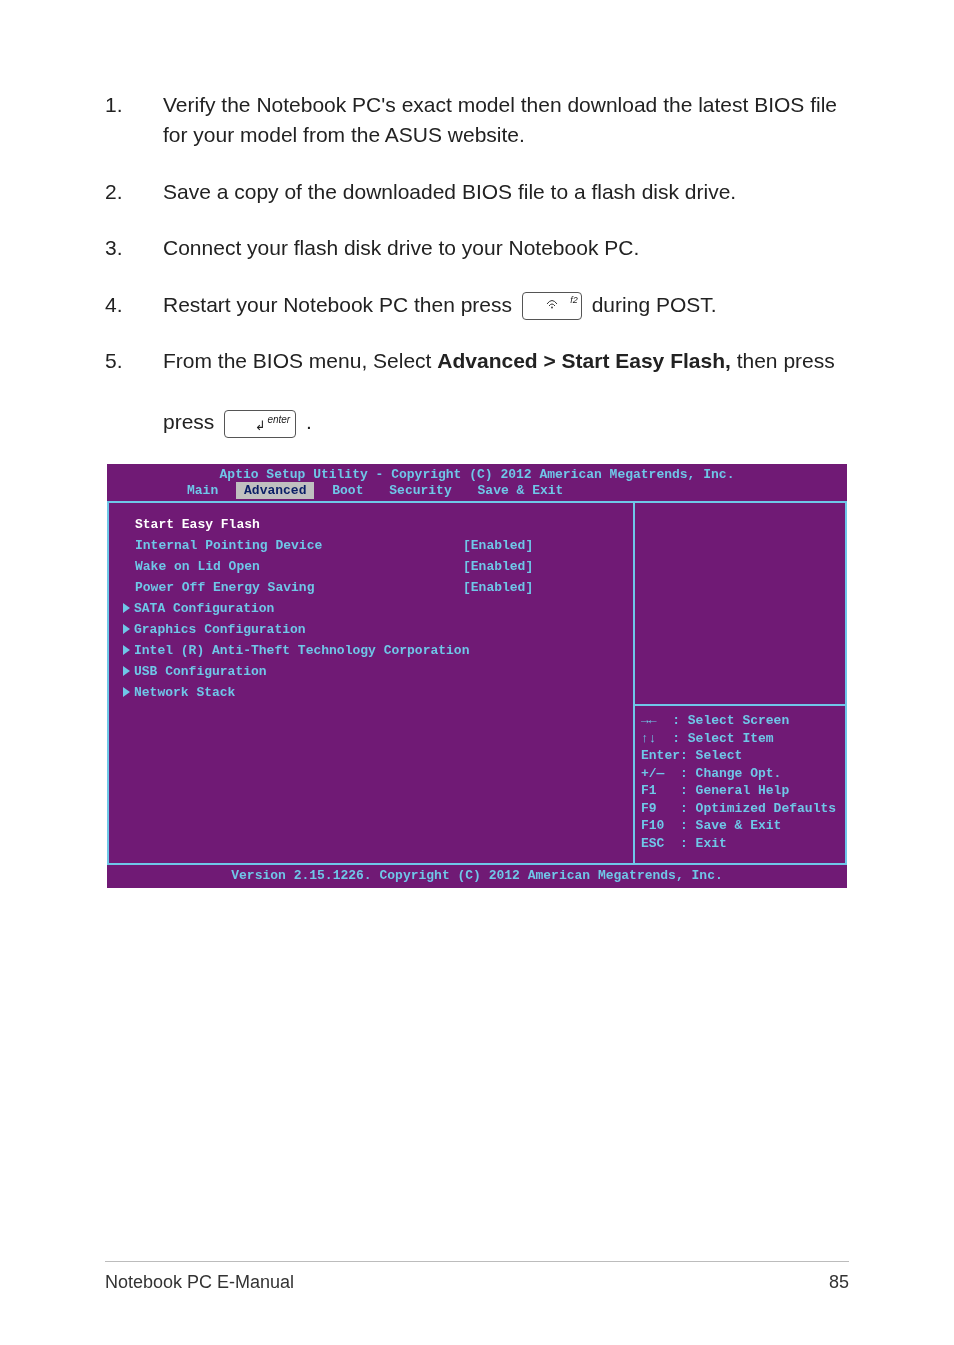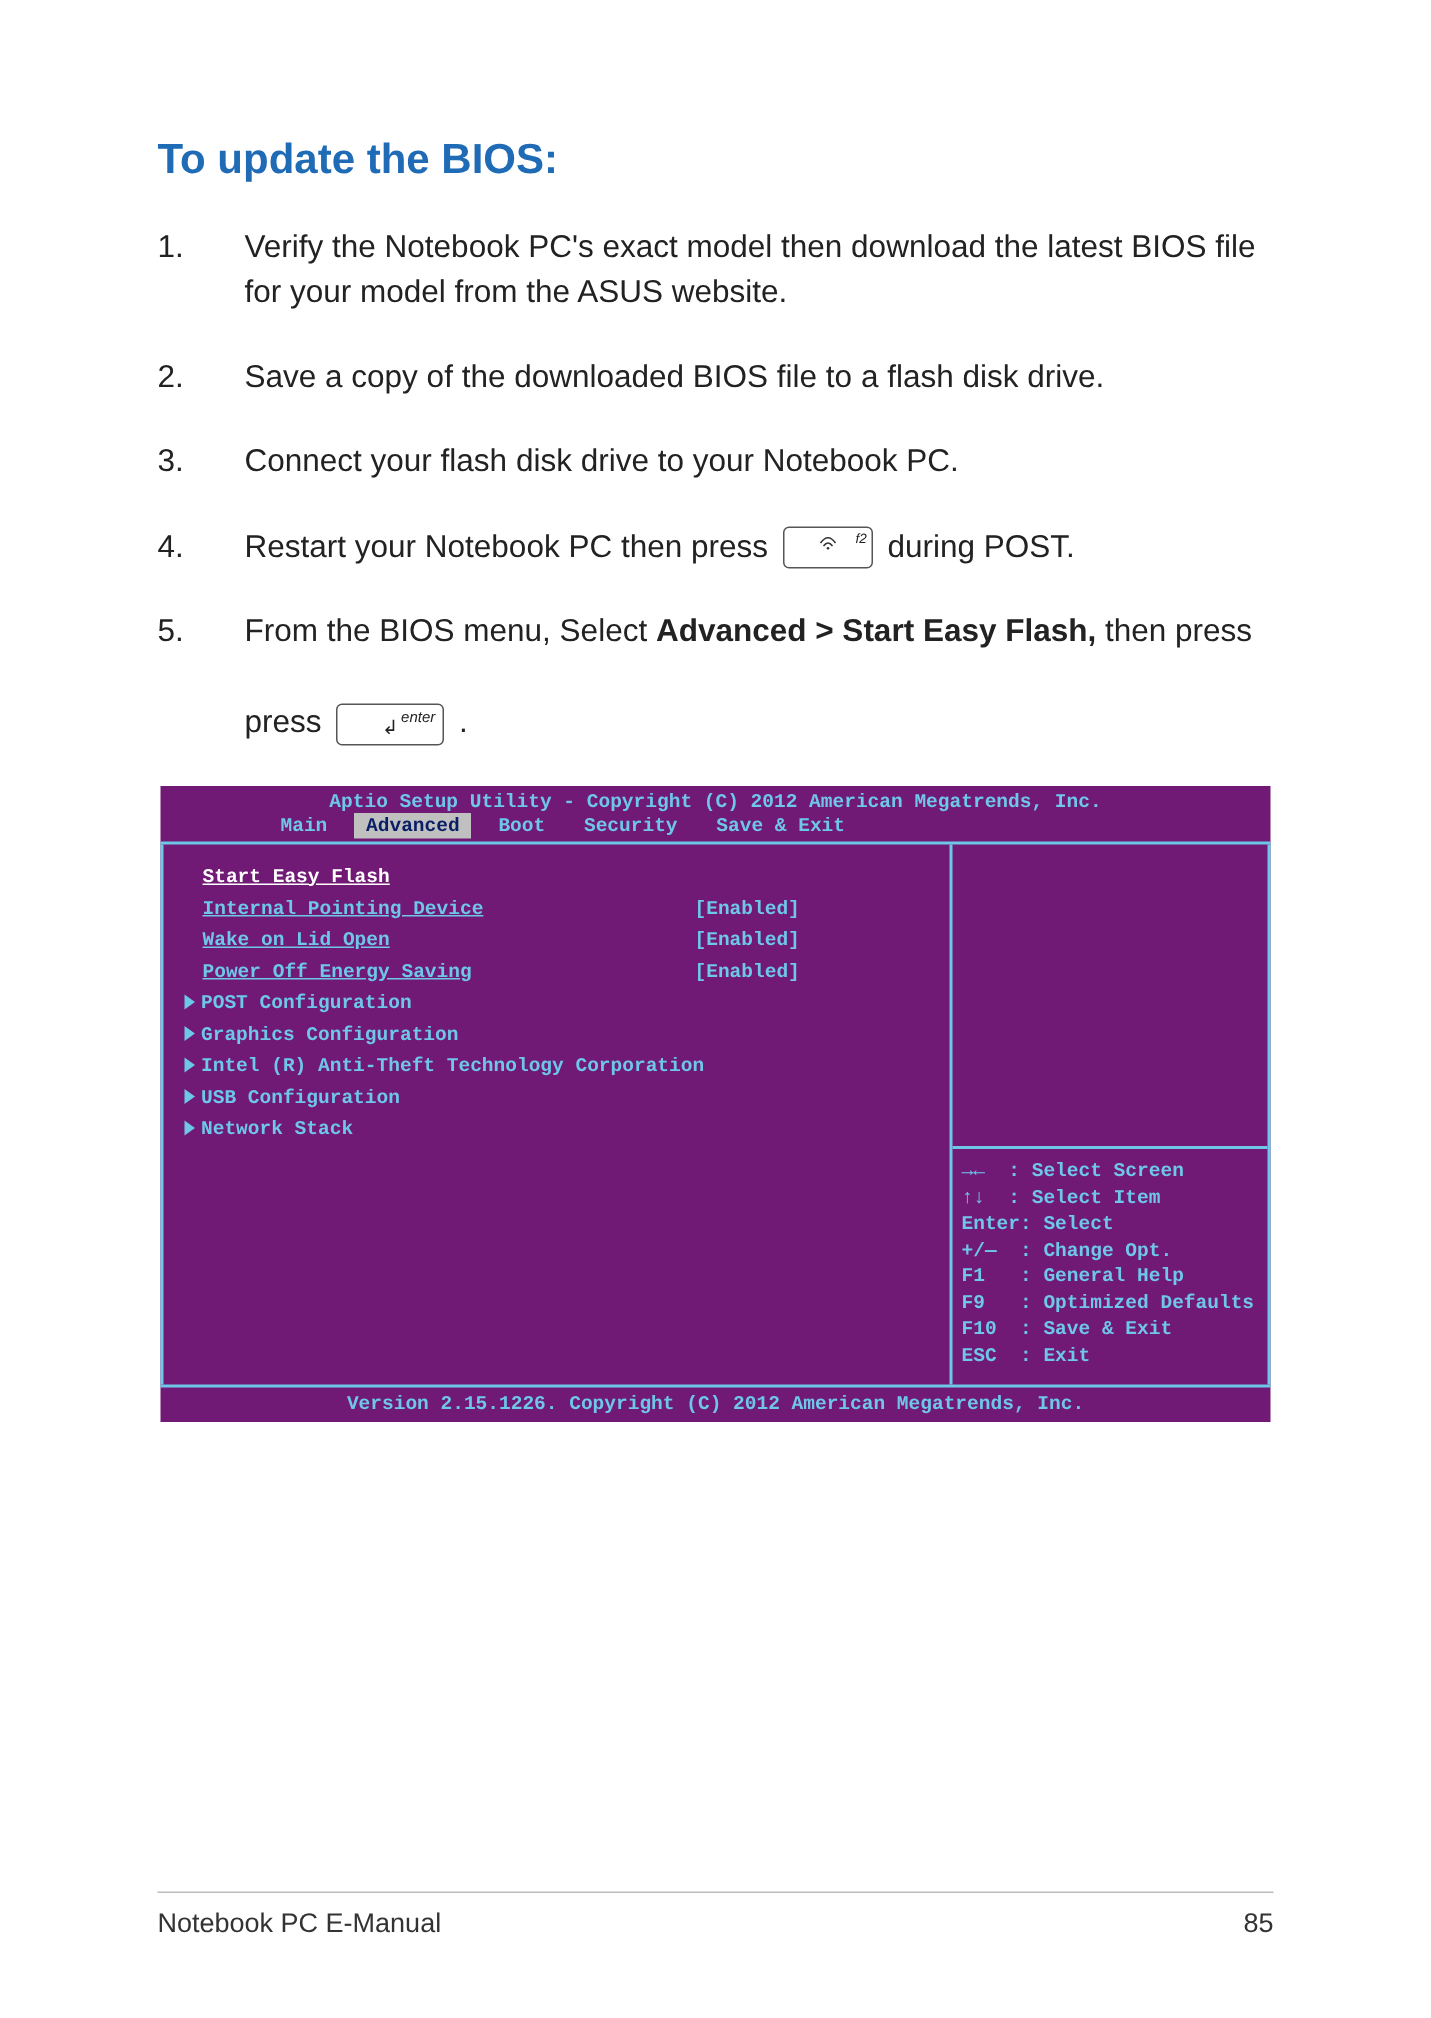--- a/index.html
+++ b/index.html
@@ -123,21 +123,21 @@
   .bios-help-bottom {
     padding: 6px 6px 10px 6px;
     color: #6fc7e8;
     border-top: 2px solid #6fc7e8;
   }
   .bios-row {
     display: flex;
     margin: 6px 0;
     color: #6fc7e8;
   }
-  .bios-row .label { width: 340px; padding-left: 12px; text-decoration: underline; }
+  .bios-row .label { width: 340px; padding-left: 12px; }
   .bios-row .value { flex: 1; }
   .bios-row.highlight .label { color: #ffffff; }
   .bios-sub {
     color: #6fc7e8;
     margin: 6px 0;
     display: flex;
     align-items: center;
   }
   .bios-sub .tri {
     display: inline-block;
@@ -164,21 +164,20 @@
     display: flex;
     justify-content: space-between;
     font-size: 18px;
     color: #333;
   }
 </style>
 </head>
 <body>
 
 <div class="page-content">
-  <h2 class="section-heading">To update the BIOS:</h2>
 
   <div class="ol-item">
     <div class="ol-num">1.</div>
     <div class="ol-body">Verify the Notebook PC's exact model then download the latest BIOS file for your model from the ASUS website.</div>
   </div>
 
   <div class="ol-item">
     <div class="ol-num">2.</div>
     <div class="ol-body">Save a copy of the downloaded BIOS file to a flash disk drive.</div>
   </div>
@@ -243,21 +242,21 @@
         <div class="bios-row">
           <span class="label">Wake on Lid Open</span>
           <span class="value">[Enabled]</span>
         </div>
         <div class="bios-row">
           <span class="label">Power Off Energy Saving</span>
           <span class="value">[Enabled]</span>
         </div>
         <div class="bios-sub">
             <span class="tri"></span>
-            <span>POST Configuration</span>
+            <span>SATA Configuration</span>
           </div>
         <div class="bios-sub">
             <span class="tri"></span>
             <span>Graphics Configuration</span>
           </div>
         <div class="bios-sub">
             <span class="tri"></span>
             <span>Intel (R) Anti-Theft Technology Corporation</span>
           </div>
         <div class="bios-sub">

